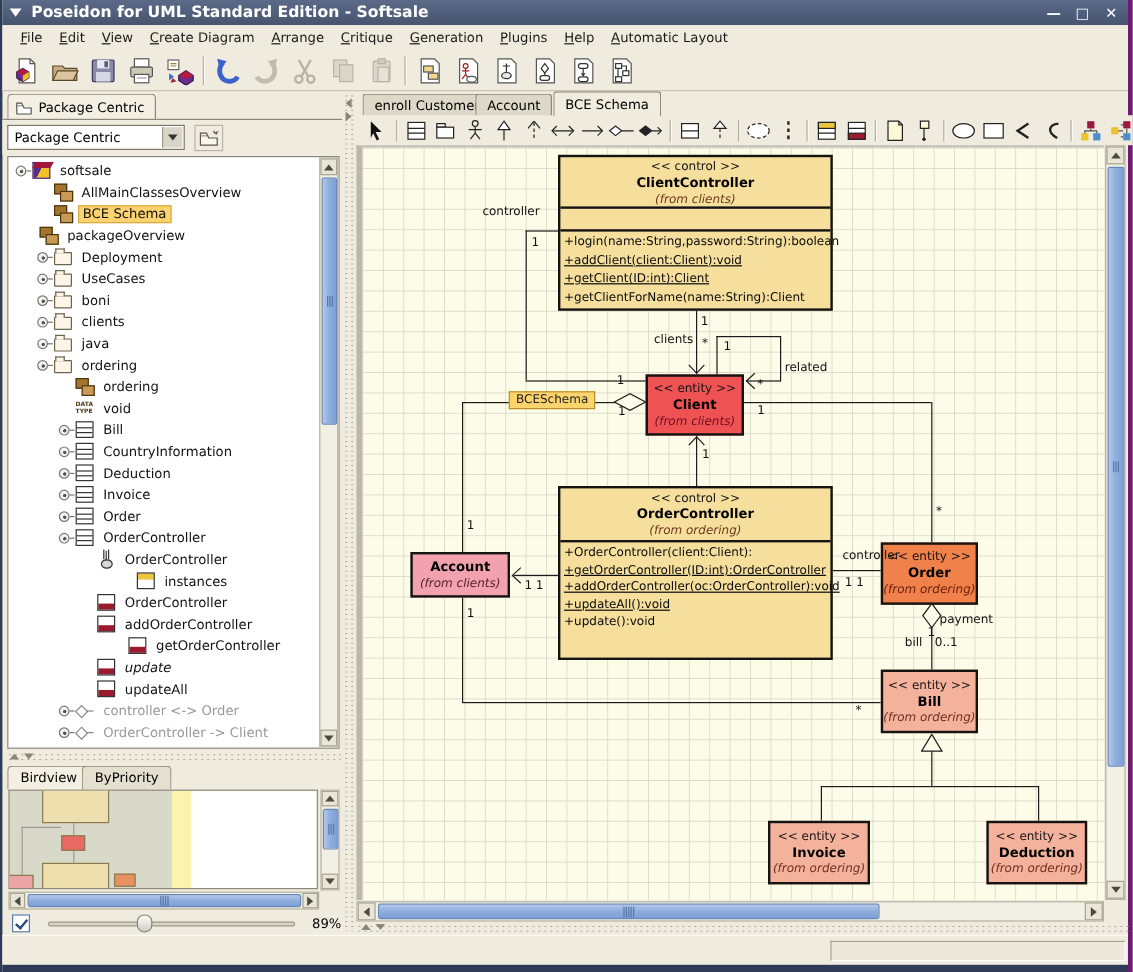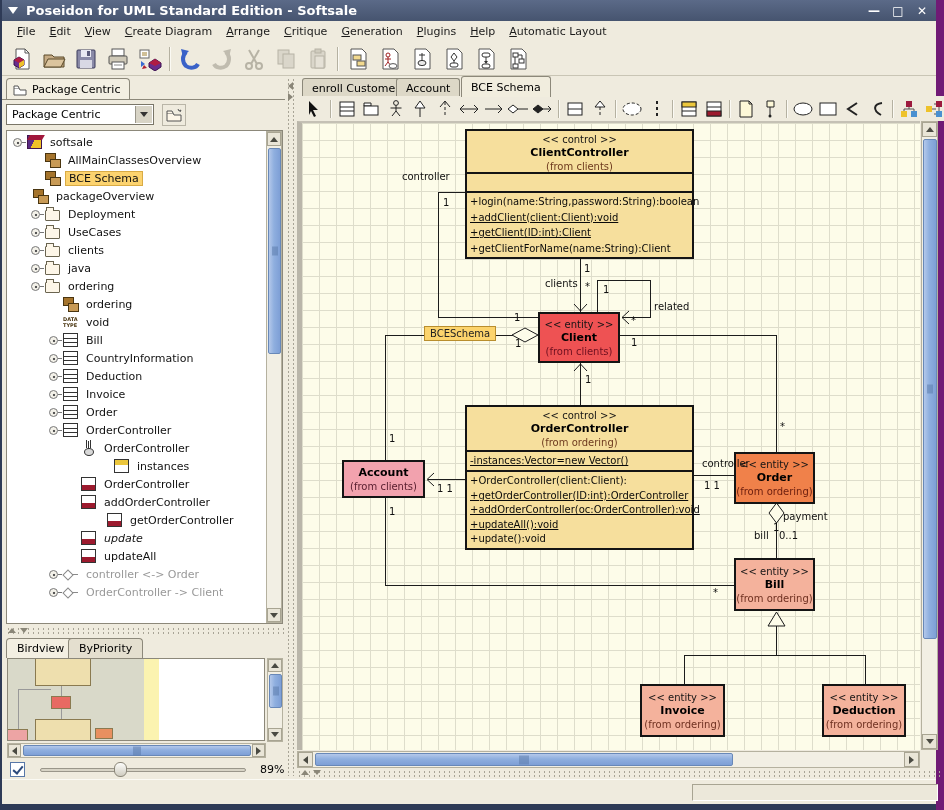--- a/index.html
+++ b/index.html
@@ -1,17 +1,17 @@
 <!DOCTYPE html>
 <html><head>
 <meta charset="utf-8">
 <style>
   *{margin:0;padding:0;box-sizing:border-box}
   html,body{width:944px;height:810px;font-family:"DejaVu Sans",sans-serif;background:#efebde;overflow:hidden}
-  .app{position:relative;width:944px;height:810px;background:#efebde;border-left:2px solid #2e3a56;border-right:8px solid #701a75}
+  .app{position:relative;width:944px;height:810px;background:#efebde;border-left:2px solid #2e3a56;border-right:4px solid #701a75}
   .abs{position:absolute}
   
   .titlebar{position:absolute;left:0;top:0;right:0;height:21px;background:linear-gradient(#5b6a88,#46546f);color:#fff;display:flex;align-items:center;padding:0 6px;font-size:13px;font-weight:bold}
   .title-tri{width:0;height:0;border-left:5px solid transparent;border-right:5px solid transparent;border-top:7px solid #fff;margin-right:8px}
   .winbtns{margin-left:auto;display:flex;gap:8px;font-size:12px;font-weight:bold;color:#fff}
   .winbtns span{width:16px;text-align:center;cursor:default}
   
   .menubar{position:absolute;left:0;top:21px;right:0;height:21px;background:#efebde;display:flex;align-items:center;padding-left:8px;font-size:11px;color:#1a1a1a}
   .menu-item{display:inline-block;padding:2px 7px}
   .menu-item::first-letter{text-decoration:underline}
@@ -88,21 +88,21 @@
   .dtb .tsep{height:18px}
   
   .canvas{position:absolute;left:295px;top:121px;width:623px;height:629px;background-color:#fdfce9;background-image:linear-gradient(to right,#deddcb 1px,transparent 1px),linear-gradient(to bottom,#deddcb 1px,transparent 1px);background-size:17px 17px;border-left:5px solid #bab6aa;border-top:2px solid #c5c1b5;overflow:hidden}
   .hline{position:absolute;height:1px;background:#1c1c1c}
   .vline{position:absolute;width:1px;background:#1c1c1c}
   .dlabel{position:absolute;font-size:10px;color:#101010;white-space:nowrap}
   .cls{position:absolute;border:2px solid #141414;display:flex;flex-direction:column;background:#f6df9d}
   .cls .hd{text-align:center;padding-top:2px}
   .cls .st{font-size:10px;line-height:13px;color:#141414}
   .cls .nm{font-size:11px;line-height:14px;font-weight:bold;color:#000}
-  .cls .fr{font-size:10px;line-height:13px;color:#6e3a1e}
+  .cls .fr{font-size:10px;line-height:13px;font-style:italic;color:#6e3a1e}
   .cls.ent{justify-content:center;text-align:center}
   .cls .sec{border-top:2px solid #141414}
   .mem{font-size:10px;padding:0 3px;white-space:nowrap;color:#0a0a0a}
   .u{text-decoration:underline}
   .bce-tag{position:absolute;background:#fcd46d;border:1px solid #b98e2e;font-size:10px;padding:1px 5px;color:#222}
   
   .statusbar{position:absolute;left:0;top:779px;right:0;height:25px;background:#efebde;border-top:1px solid #fbfaf4}
   .status-field{position:absolute;left:690px;top:4px;width:246px;height:17px;background:#ece8da;border:1px solid #a8a492;border-bottom-color:#fff;border-right-color:#fff}
   .bottom-edge{position:absolute;left:0;top:804px;right:0;height:6px;background:#2e3a56}
   svg{display:block}
@@ -315,20 +315,25 @@
       </div>
         <div class="trow has-hdl" style="padding-left: 24px; text-align: center;">
         <span class="hdl"></span>
         <span class="ticon ic-folder"></span>
         <span class="tlabel">Deployment</span>
       </div>
         <div class="trow has-hdl" style="padding-left: 24px;">
         <span class="hdl"></span>
         <span class="ticon ic-folder"></span>
         <span class="tlabel">UseCases</span>
+      </div>
+        <div class="trow has-hdl" style="padding-left: 24px;">
+        <span class="hdl"></span>
+        <span class="ticon ic-folder"></span>
+        <span class="tlabel">boni</span>
       </div>
         <div class="trow has-hdl" style="padding-left: 24px;">
         <span class="hdl"></span>
         <span class="ticon ic-folder"></span>
         <span class="tlabel">clients</span>
       </div>
         <div class="trow has-hdl" style="padding-left: 24px;">
         <span class="hdl"></span>
         <span class="ticon ic-folder"></span>
         <span class="tlabel">java</span>
@@ -749,23 +754,20 @@
       <div class="st">&lt;&lt; entity &gt;&gt;</div>
       <div class="nm">Client</div>
       <div class="fr" style="color:#6e1020">(from clients)</div>
     </div>
 
     <div class="cls" style="left:163px;top:282px;width:229px;height:145px">
       <div class="hd" style="height:43px">
         <div class="st">&lt;&lt; control &gt;&gt;</div>
         <div class="nm">OrderController</div>
         <div class="fr">(from ordering)</div>
-      </div>
-      <div class="sec" style="height:20px">
-        <div class="mem u" style="line-height:17px">-instances:Vector=new Vector()</div>
       </div>
       <div class="sec" style="flex:1;padding-top:2px">
         <div class="mem" style="line-height:14.5px">+OrderController(client:Client):</div>
         <div class="mem u" style="line-height:14.5px">+getOrderController(ID:int):OrderController</div>
         <div class="mem u" style="line-height:14.5px">+addOrderController(oc:OrderController):void</div>
         <div class="mem u" style="line-height:14.5px">+updateAll():void</div>
         <div class="mem" style="line-height:14.5px">+update():void</div>
       </div>
     </div>
 

